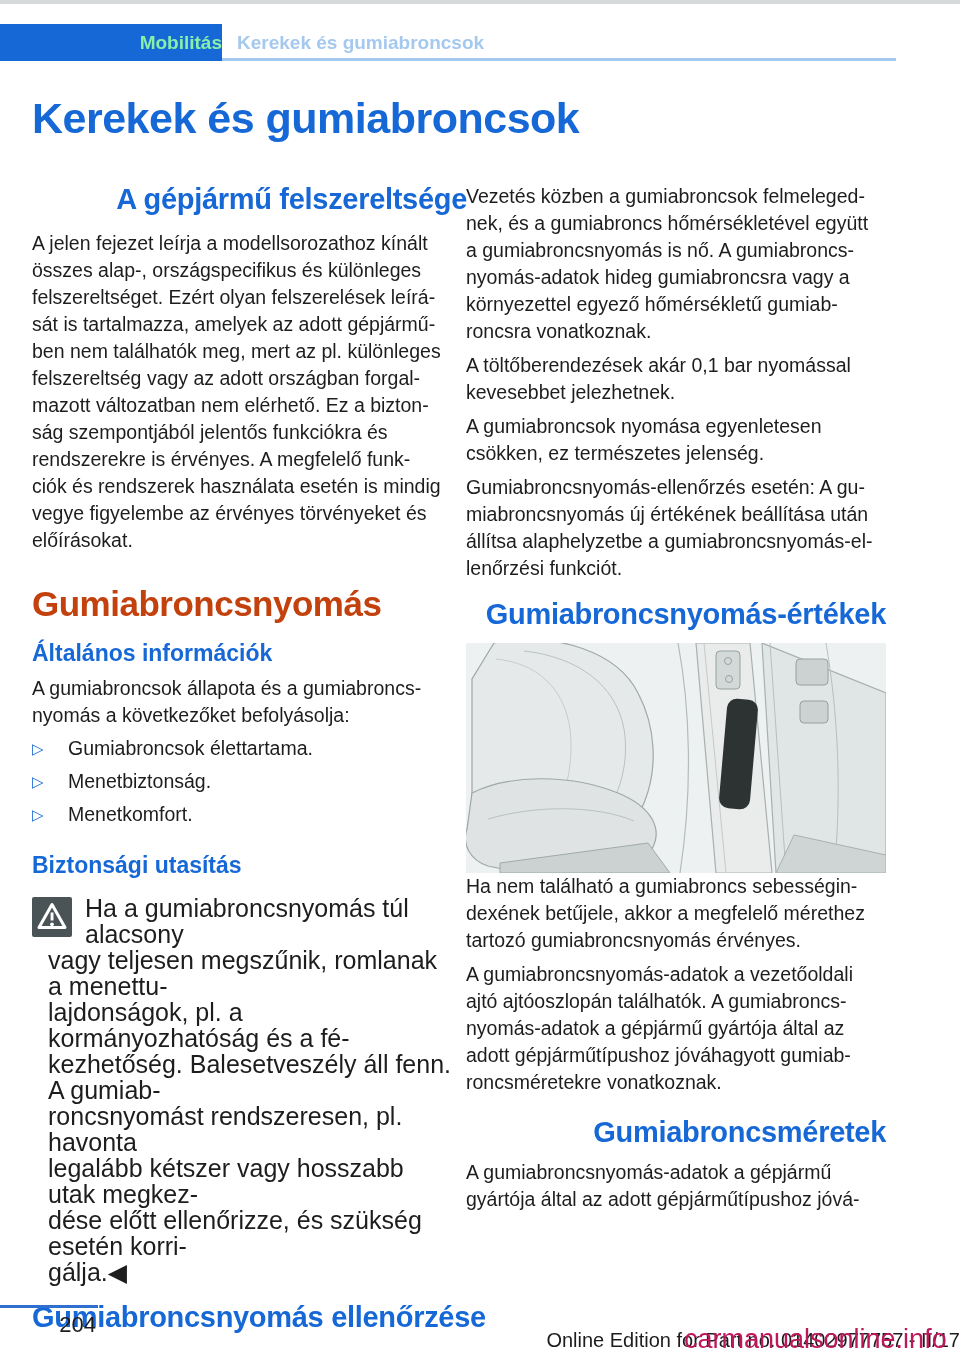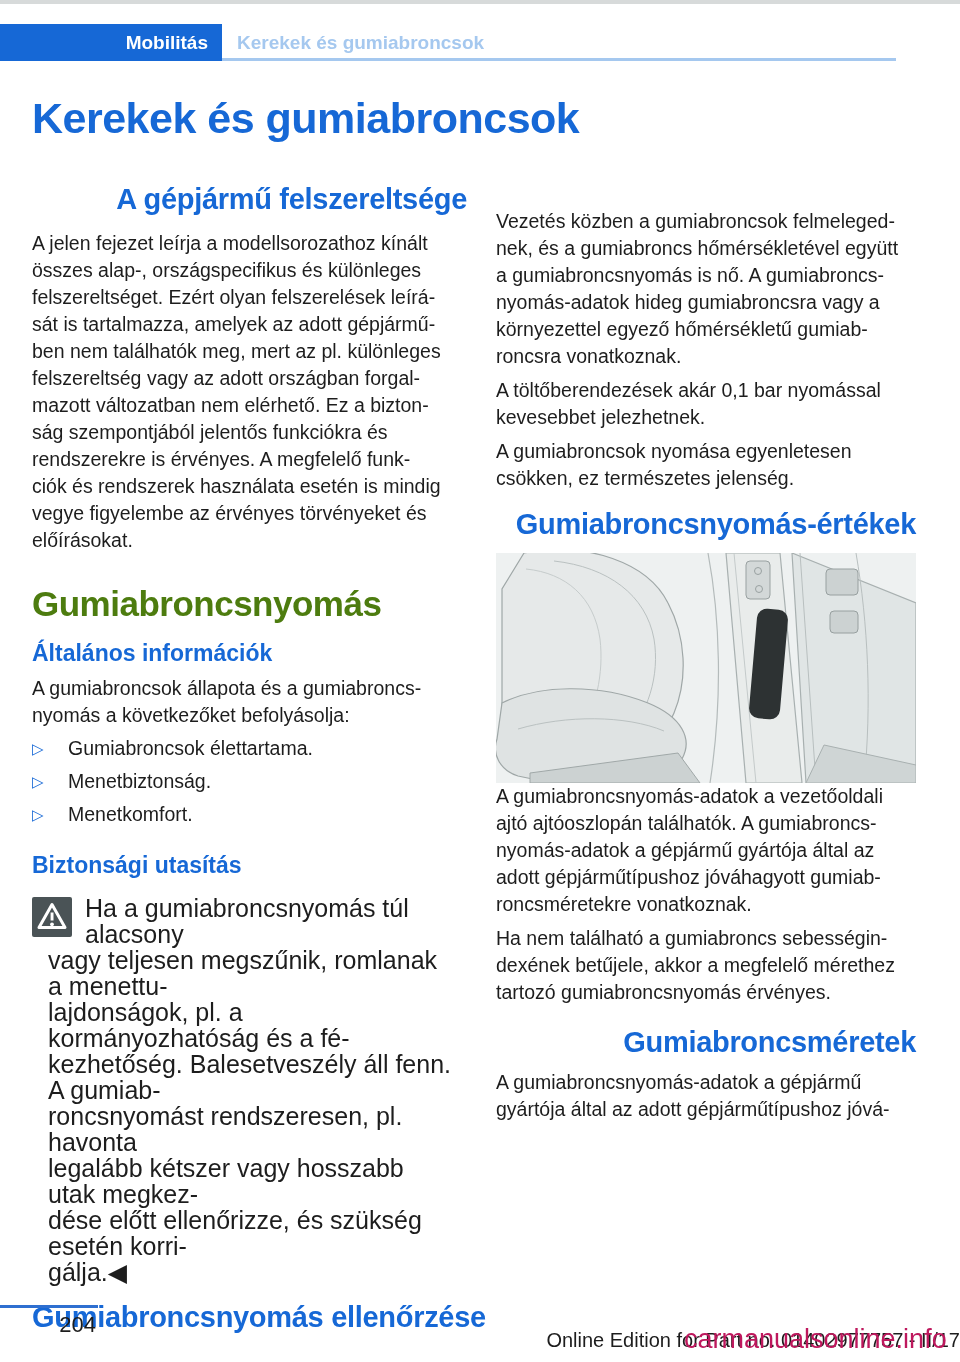--- a/index.html
+++ b/index.html
@@ -3,37 +3,37 @@
 <meta charset="utf-8">
 <style>
   html,body{margin:0;padding:0;background:#ffffff;}
   .page{position:relative;width:960px;height:1362px;background:#ffffff;overflow:hidden;
         font-family:"Liberation Sans",sans-serif;color:#1d1d1d;}
   .top-strip{position:absolute;top:0;left:0;width:960px;height:4px;background:#d7dada;}
 
   
   .tabbar{position:absolute;top:24px;left:0;width:960px;height:37px;}
   .tab-active{position:absolute;left:0;top:0;width:222px;height:37px;background:#1668d6;
-       color:#ffffff;font-weight:bold;font-size:19px;line-height:37px;text-align:right;
-       padding-right:14px;box-sizing:border-box;}
+       color:#86efac;font-weight:bold;font-size:19px;line-height:37px;text-align:right;
+       box-sizing:border-box;}
   .tab-chapter{position:absolute;left:237px;top:0;height:37px;line-height:37px;
        color:#a5c8ef;font-weight:bold;font-size:19px;white-space:nowrap;}
   .tab-underline{position:absolute;left:222px;top:34px;width:674px;height:3px;background:#a5c8ef;}
 
   .page-title{position:absolute;left:32px;top:94px;margin:0;font-size:43px;font-weight:bold;
        color:#1668d6;letter-spacing:-0.5px;white-space:nowrap;}
 
   .col{position:absolute;top:183px;}
   .col-left{left:32px;width:435px;}
-  .col-right{left:496px;width:420px;margin-top:25px;}
+  .col-right{left:466px;width:420px;}
 
   h2.sec{font-size:29px;color:#1668d6;font-weight:bold;margin:0 0 14px 0;
        letter-spacing:-0.3px;white-space:nowrap;text-align:right;}
   h2.sec-mid{margin:16px 0 0 0;}
-  .big-sec{font-size:35px;color:#4d7c0f;font-weight:bold;margin:30px 0 0 0;
+  .big-sec{font-size:35px;color:#c2410c;font-weight:bold;margin:30px 0 0 0;
        letter-spacing:-0.5px;white-space:nowrap;}
   h3.sub{font-size:23px;color:#1668d6;font-weight:bold;margin:16px 0 8px 0;white-space:nowrap;}
   h3.sub-safety{margin-top:24px;}
 
   p.body{font-size:19.5px;line-height:27px;margin:0 0 7px 0;white-space:pre-line;}
   p.intro{margin-bottom:2px;}
 
   ul.bullets{list-style:none;margin:2px 0 0 0;padding:0;}
   ul.bullets li{display:flex;margin:6px 0;font-size:19.5px;line-height:27px;}
   ul.bullets .tri{width:36px;flex:0 0 36px;color:#1668d6;font-size:15px;line-height:27px;}
@@ -132,20 +132,24 @@
     <p class="body">Vezetés közben a gumiabroncsok felmeleged-
 nek, és a gumiabroncs hőmérsékletével együtt
 a gumiabroncsnyomás is nő. A gumiabroncs-
 nyomás-adatok hideg gumiabroncsra vagy a
 környezettel egyező hőmérsékletű gumiab-
 roncsra vonatkoznak.</p>
     <p class="body">A töltőberendezések akár 0,1 bar nyomással
 kevesebbet jelezhetnek.</p>
     <p class="body">A gumiabroncsok nyomása egyenletesen
 csökken, ez természetes jelenség.</p>
+    <p class="body">Gumiabroncsnyomás-ellenőrzés esetén: A gu-
+miabroncsnyomás új értékének beállítása után
+állítsa alaphelyzetbe a gumiabroncsnyomás-el-
+lenőrzési funkciót.</p>
 
     <h2 class="sec sec-mid">Gumiabroncsnyomás-értékek</h2>
 
     <figure class="illustration">
       <svg viewBox="0 0 420 230" width="420" height="230">
         <rect width="420" height="230" fill="#eef1f1"></rect>
 
         <path d="M296 0 L420 50 L420 230 L310 230 Z" fill="#e0e5e5" stroke="#a8b0b0" stroke-width="1.2"></path>
         <path d="M304 0 L320 230" stroke="#b8bfbf" stroke-width="1" fill="none"></path>
         <path d="M360 0 C372 70 376 150 368 230" stroke="#b8bfbf" stroke-width="1" fill="none"></path>
@@ -170,28 +174,28 @@
 
         <path d="M6 150 C42 132 102 130 152 150 C186 164 197 186 186 206 C150 227 62 233 22 223 C3 217 -4 200 1 186 Z" fill="#dfe3e3" stroke="#9fa7a7" stroke-width="1.2"></path>
         <path d="M22 176 C70 162 130 162 168 178" fill="none" stroke="#bac1c1" stroke-width="1"></path>
 
         <path d="M34 220 L182 200 L204 230 L34 230 Z" fill="#ccd2d2" stroke="#a0a8a8"></path>
 
         <path d="M212 0 C224 64 227 146 214 230" stroke="#b4bbbb" stroke-width="1.2" fill="none"></path>
       </svg>
     </figure>
 
+    <p class="body">Ha nem található a gumiabroncs sebességin-
+dexének betűjele, akkor a megfelelő mérethez
+tartozó gumiabroncsnyomás érvényes.</p>
     <p class="body cap">A gumiabroncsnyomás-adatok a vezetőoldali
 ajtó ajtóoszlopán találhatók. A gumiabroncs-
 nyomás-adatok a gépjármű gyártója által az
 adott gépjárműtípushoz jóváhagyott gumiab-
 roncsméretekre vonatkoznak.</p>
-    <p class="body">Ha nem található a gumiabroncs sebességin-
-dexének betűjele, akkor a megfelelő mérethez
-tartozó gumiabroncsnyomás érvényes.</p>
 
     <h2 class="sec sec-sizes">Gumiabroncsméretek</h2>
     <p class="body">A gumiabroncsnyomás-adatok a gépjármű
 gyártója által az adott gépjárműtípushoz jóvá-</p>
   </div>
 
   <div class="footer-line"></div>
   <div class="page-number">204</div>
   <div class="edition">Online Edition for Part no. 01402977757 - II/17</div>
   <div class="watermark">carmanualsonline.info</div>

